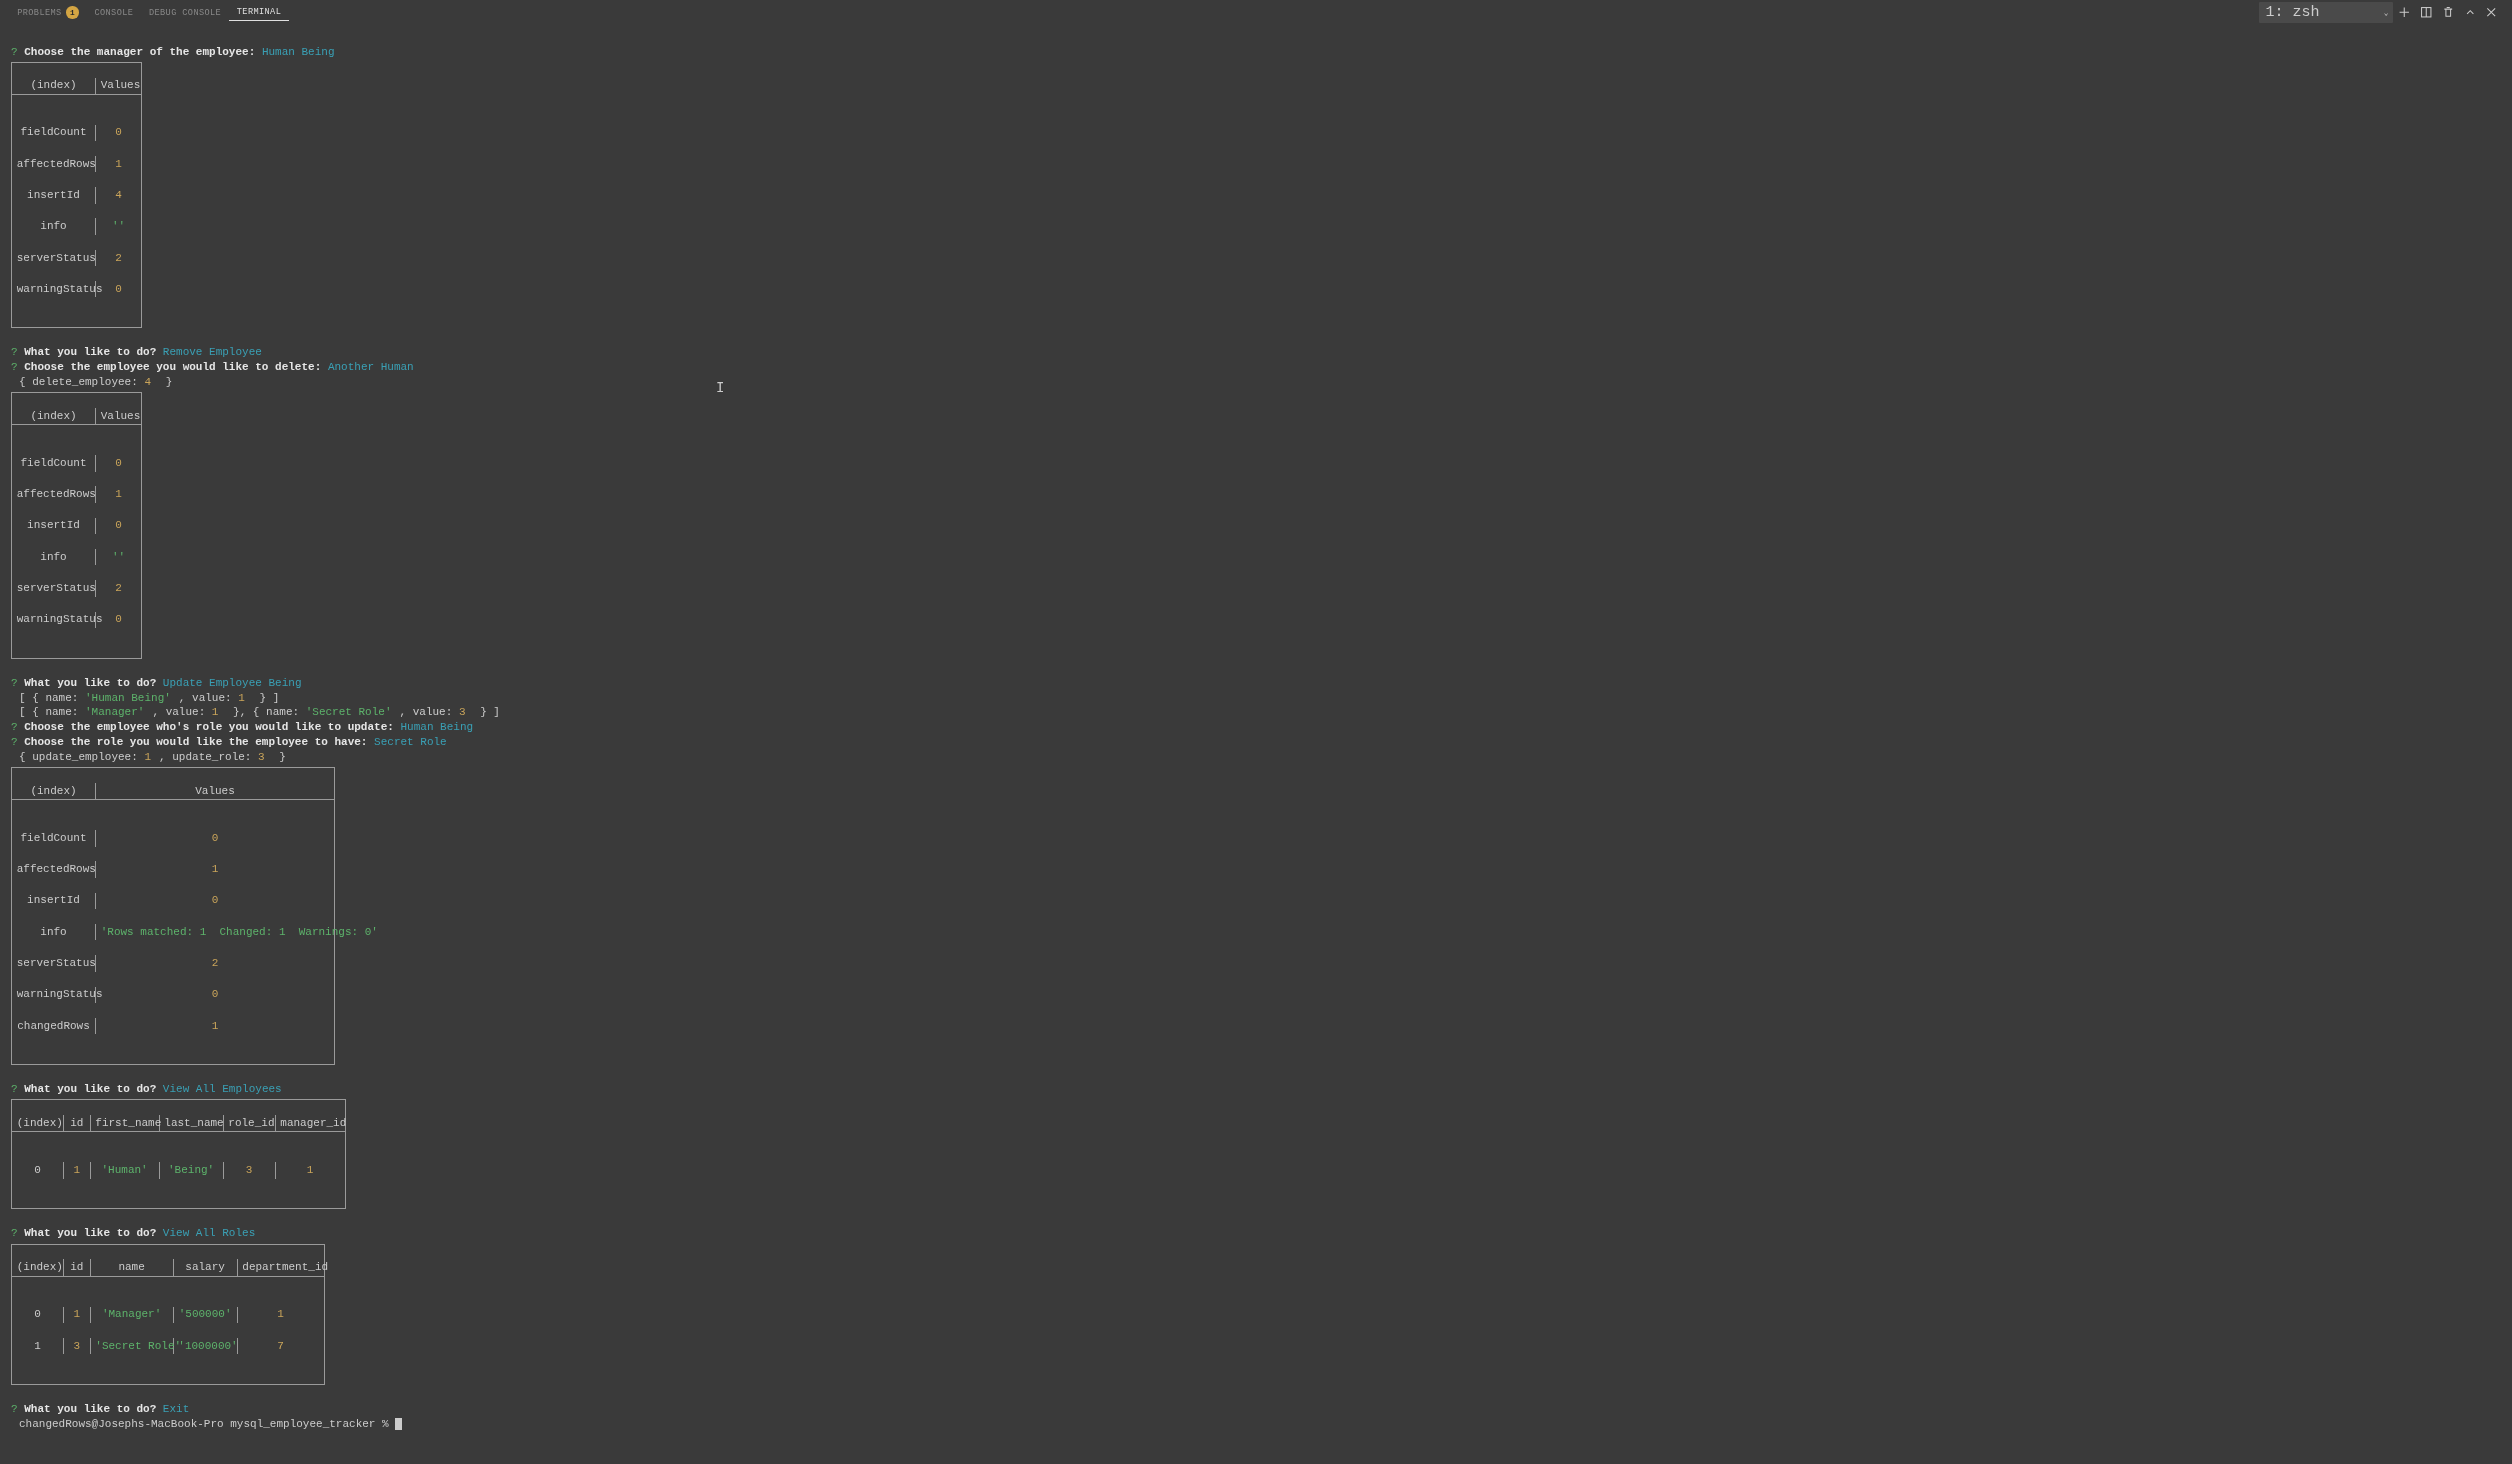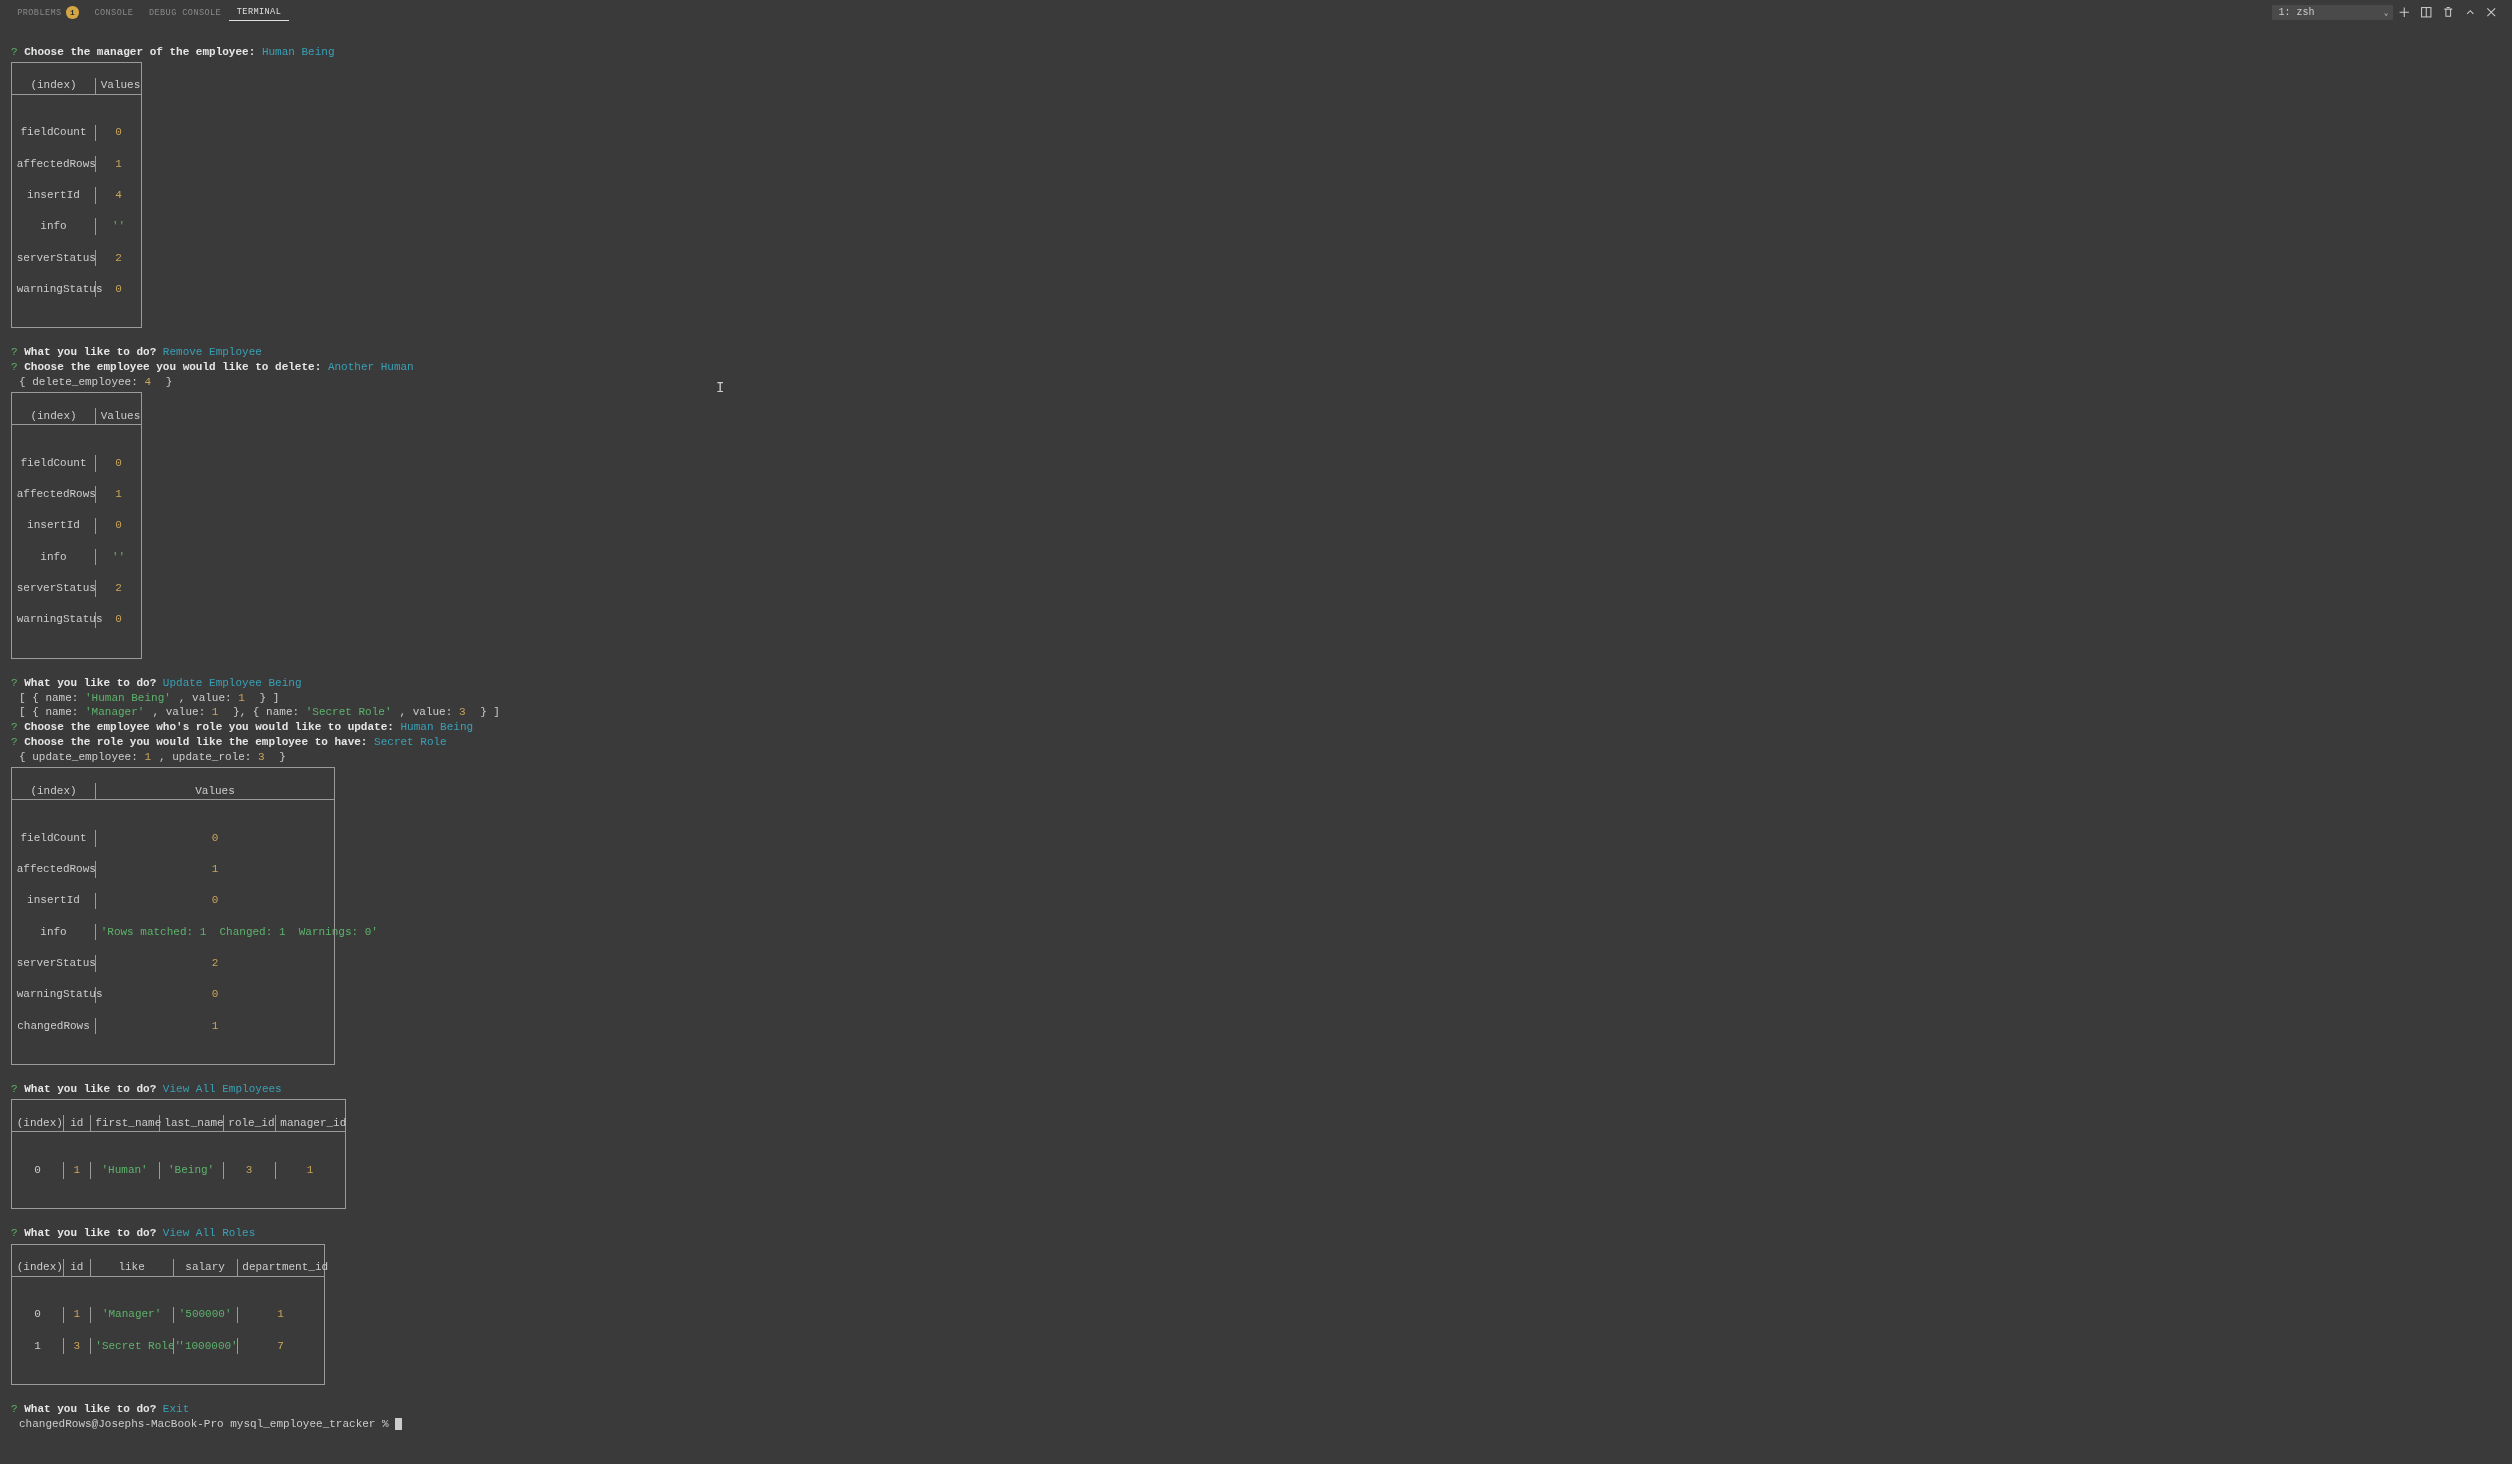--- a/index.html
+++ b/index.html
@@ -50,22 +50,22 @@
     font-weight: bold;
   }
   .spacer {
     flex: 1;
   }
   .terminal-select {
     background: #4a4a4a;
     color: #ccc;
     border: none;
     padding: 2.3px 19px 2.3px 6.3px;
-    font-size: 10px;
-    width: 121px;
+    font-size: 15px;
+    width: 134px;
     border-radius: 1px;
     position: relative;
   }
   .select-wrap {
     position: relative;
     display: flex;
     align-items: center;
   }
   .select-wrap .chev {
     position: absolute;
@@ -249,21 +249,21 @@
 <div class="tbl-cell num" style="width:69px">1</div>
 </div>
 </div>
 </div>
 
 <span class="q">?</span> <span class="white-bold">What you like to do?</span> <span class="answer">View All Roles</span>
 <div class="tbl">
 <div class="tbl-row tbl-header">
 <div class="tbl-cell" style="width:52px">(index)</div>
 <div class="tbl-cell" style="width:26.6px">id</div>
-<div class="tbl-cell" style="width:83px">like</div>
+<div class="tbl-cell" style="width:83px">name</div>
 <div class="tbl-cell" style="width:64px">salary</div>
 <div class="tbl-cell" style="width:86px">department_id</div>
 </div>
 <div class="tbl-body">
 <div class="tbl-row">
 <div class="tbl-cell" style="width:52px">0</div>
 <div class="tbl-cell num" style="width:26.6px">1</div>
 <div class="tbl-cell str" style="width:83px">'Manager'</div>
 <div class="tbl-cell str" style="width:64px">'500000'</div>
 <div class="tbl-cell num" style="width:86px">1</div>

